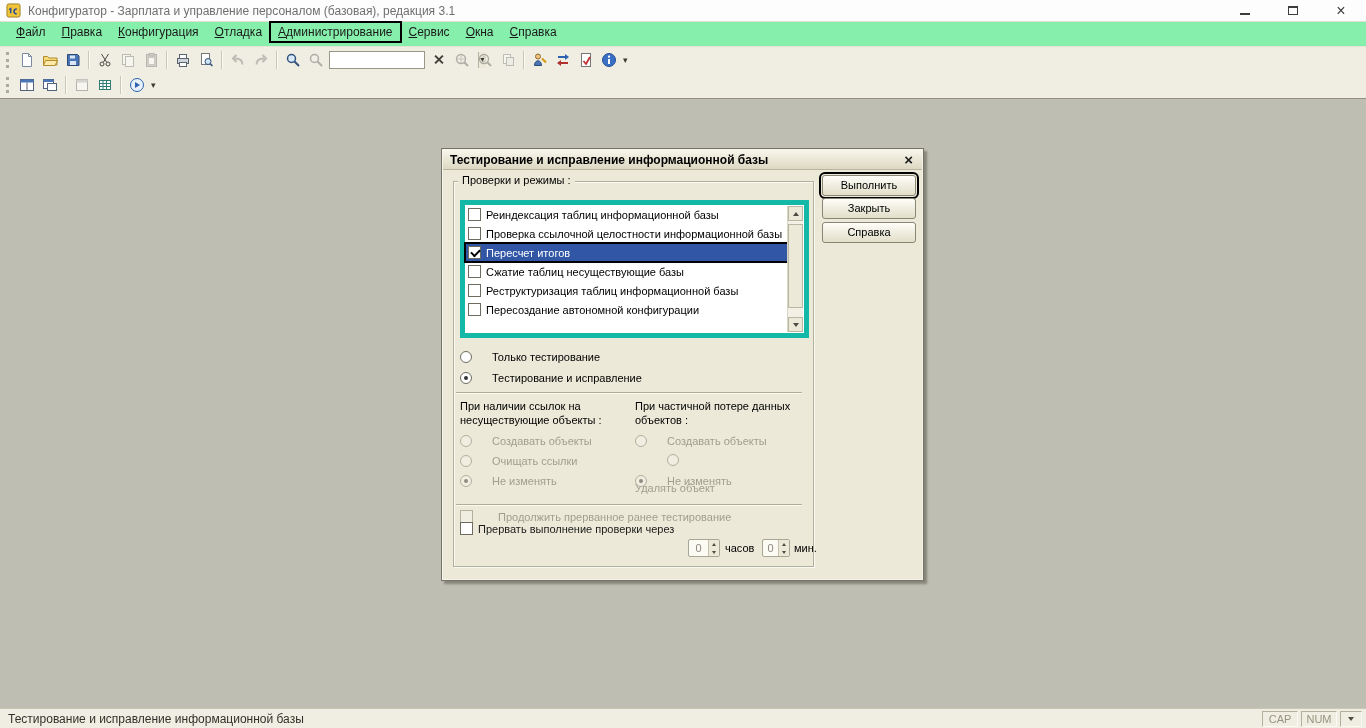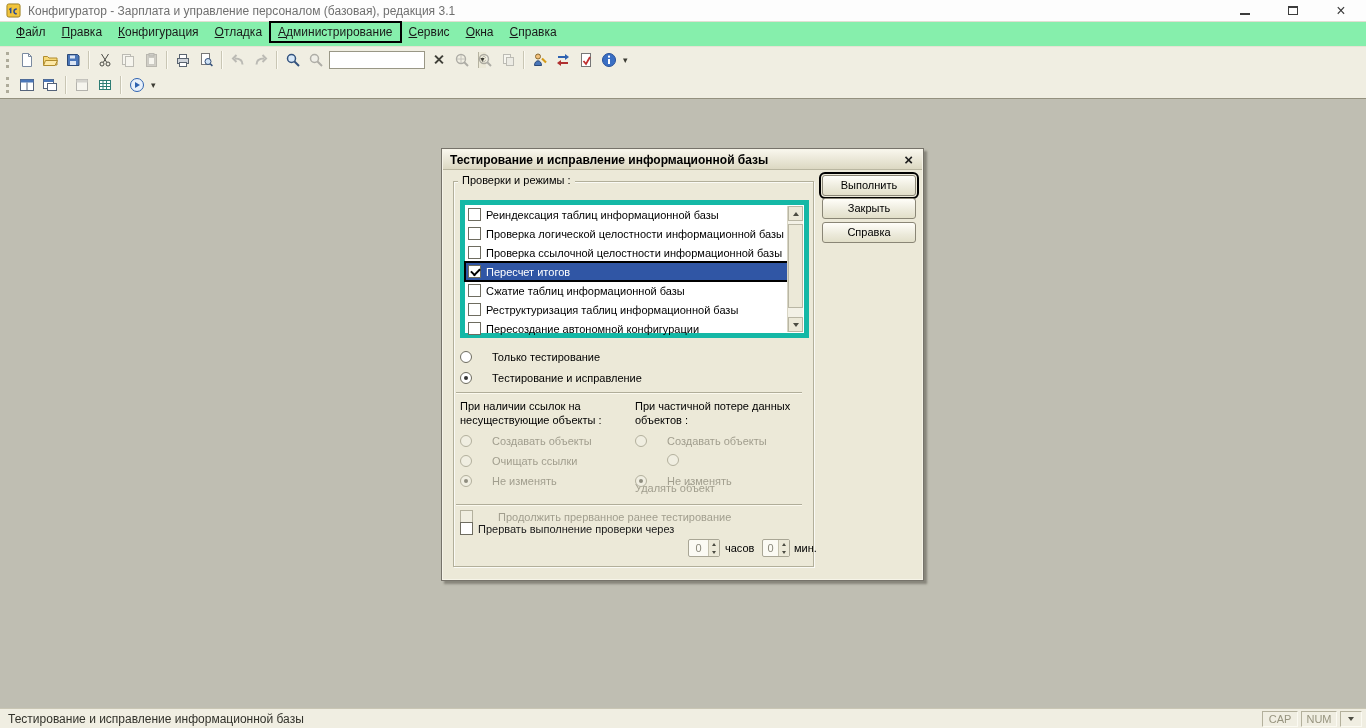--- a/index.html
+++ b/index.html
@@ -348,33 +348,29 @@
       <div class="groupbox"></div>
       <span class="group-caption">Проверки и режимы :</span>
 
       <div class="listbox">
         <div class="li">
           <span class="cb"></span>
           <span class="li-label">Реиндексация таблиц информационной базы</span>
         </div>
         <div class="li">
           <span class="cb"></span>
-          <span class="li-label">Проверка логической целостности информационной базы</span>
-        </div>
-        <div class="li">
-          <span class="cb"></span>
           <span class="li-label">Проверка ссылочной целостности информационной базы</span>
         </div>
         <div class="li sel">
           <span class="cb checked"></span>
           <span class="li-label">Пересчет итогов</span>
         </div>
         <div class="li">
           <span class="cb"></span>
-          <span class="li-label">Сжатие таблиц информационной базы</span>
+          <span class="li-label">Сжатие таблиц несуществующие базы</span>
         </div>
         <div class="li">
           <span class="cb"></span>
           <span class="li-label">Реструктуризация таблиц информационной базы</span>
         </div>
         <div class="li">
           <span class="cb"></span>
           <span class="li-label">Пересоздание автономной конфигурации</span>
         </div>
 

